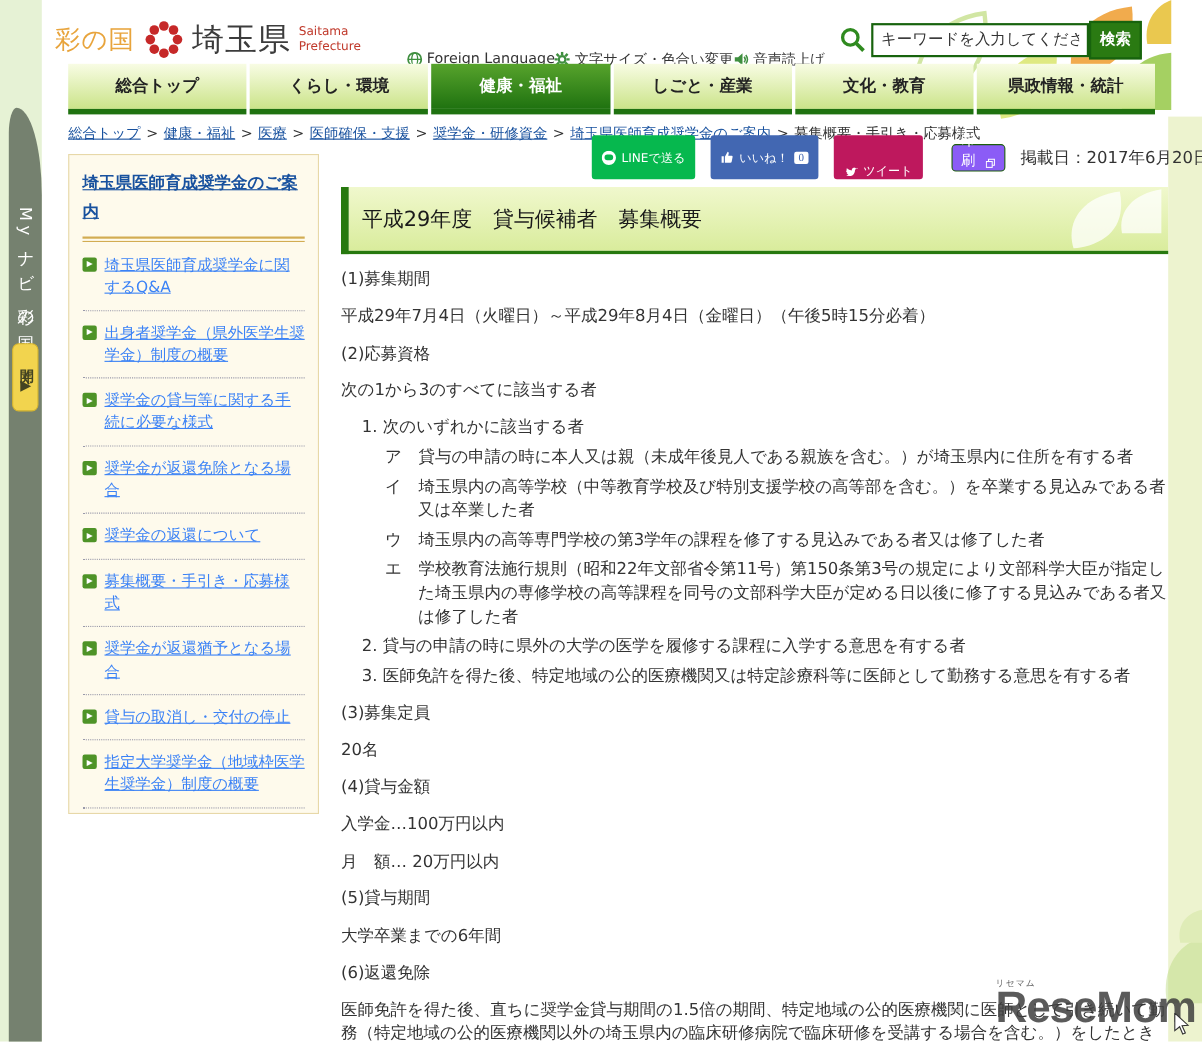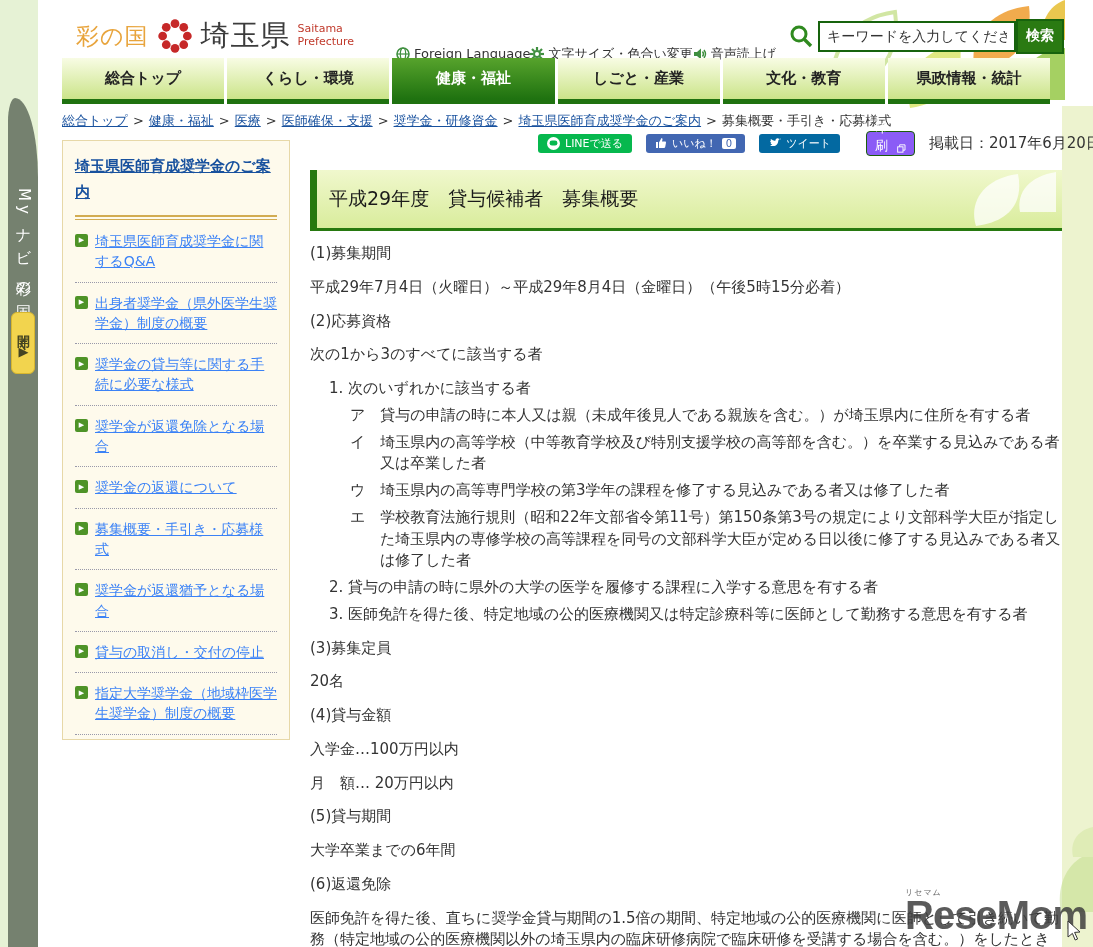--- a/index.html
+++ b/index.html
@@ -16,21 +16,21 @@
   .side-tab { position:absolute; left:8px; top:98px; bottom:0; width:30px; background:#75816f;
               border-top-right-radius:26px 90px; border-top-left-radius:8px 26px; z-index:4; }
   .side-tab-label { writing-mode:vertical-rl; color:#fff; font-size:15px; letter-spacing:4px;
               position:absolute; top:90px; left:50%; transform:translateX(-50%); white-space:nowrap; }
   .side-tab-open { position:absolute; top:214px; left:3px; width:24px; height:62px; background:#f2d44e;
               border-radius:6px; writing-mode:vertical-rl; color:#444422; font-size:13px; font-weight:bold;
               display:flex; align-items:center; justify-content:center; letter-spacing:2px; cursor:pointer;
               border:1px solid #d8b62e; }
 
   
-  .header { position:absolute; left:76px; top:0; width:988px; height:72px;
+  .header { position:absolute; left:50px; top:0; width:988px; height:72px;
             display:flex; align-items:center; z-index:2; }
   .logo { display:flex; align-items:center; gap:7px; cursor:pointer; }
   .logo-prefix { color:#e8a43c; font-size:23px; letter-spacing:1px; }
   .logo-name { color:#3c3c3c; font-size:29px; letter-spacing:1px; }
   .logo-en { color:#c0392b; font-size:11px; line-height:1.15; }
   .utilities { display:flex; margin-left:42px; font-size:13px; color:#333; align-items:center;margin-top:35px; }
   .utility { display:flex; align-items:center; gap:4px; cursor:pointer; white-space:nowrap; }
   .search-area { margin-left:auto; display:flex; align-items:center; position:relative; z-index:3; }
   .search-input { width:198px; height:31px; border:2px solid #17630d; font-size:14px; padding:0 7px;
                   font-family:inherit; background:#fff; }
@@ -58,26 +58,26 @@
   .sidebar-divider { margin:10px 0 1px; border-top:2px solid #d2ac52; border-bottom:1px solid #d2ac52; height:5px; }
   .sidebar-item { display:flex; gap:7px; padding:10px 0; border-bottom:1px dotted #99a; font-size:14px;
                   line-height:1.45; cursor:pointer; }
   .bullet { flex:0 0 13px; height:13px; background:#4e9327; border-radius:2px; margin-top:3px;
             color:#fff; font-size:7px; display:flex; align-items:center; justify-content:center; }
   .sidebar-link { color:#3b82f6; text-decoration:underline; }
 
   
   .main { position:absolute; left:310px; top:130px; width:752px; z-index:2; }
   .toolbar { display:flex; align-items:center; height:26px; }
-  .social-btn { color:#fff; font-size:11px; border-radius:3px; height:19px; padding:0 9px;
+  .social-btn { color:#fff; font-size:11px; border-radius:3px; height:40px; padding:0 9px;
                 display:flex; align-items:center; gap:5px; cursor:pointer; white-space:nowrap; }
   .btn-line  { background:#06b84e; margin-left:228px; }
-  .btn-like  { background:#4267b2; margin-left:14px; }
+  .btn-like  { background:#4267b2; margin-left:14px;font-family:Liberation Serif, serif; }
   .like-count{ background:#ffffff; color:#4267b2; border-radius:2px; padding:0 4px; font-size:10px; }
-  .btn-tweet { background:#0369a1; margin-left:14px; }
+  .btn-tweet { background:#be185d; margin-left:14px;align-items:flex-end; }
   .btn-print { background:#8b5cf6; border:1px solid #1c5e0a; border-radius:4px; height:25px; font-size:13px;
                color:#fff; padding:0 8px; margin-left:26px; display:flex; align-items:flex-end; gap:5px; cursor:pointer; }
   .posted-date { font-size:15px; color:#333; margin-left:14px; white-space:nowrap; }
 
   .title-banner { margin-top:14px; position:relative; background:linear-gradient(#f0f8cd,#d9ec9c);
                   border-left:7px solid #27790f; border-bottom:3px solid #27790f;
                   padding:16px 12px; font-size:19px; font-weight:normal; color:#1a1a1a; overflow:hidden; }
   .banner-leaves { position:absolute; right:6px; top:0; pointer-events:none; }
 
   

